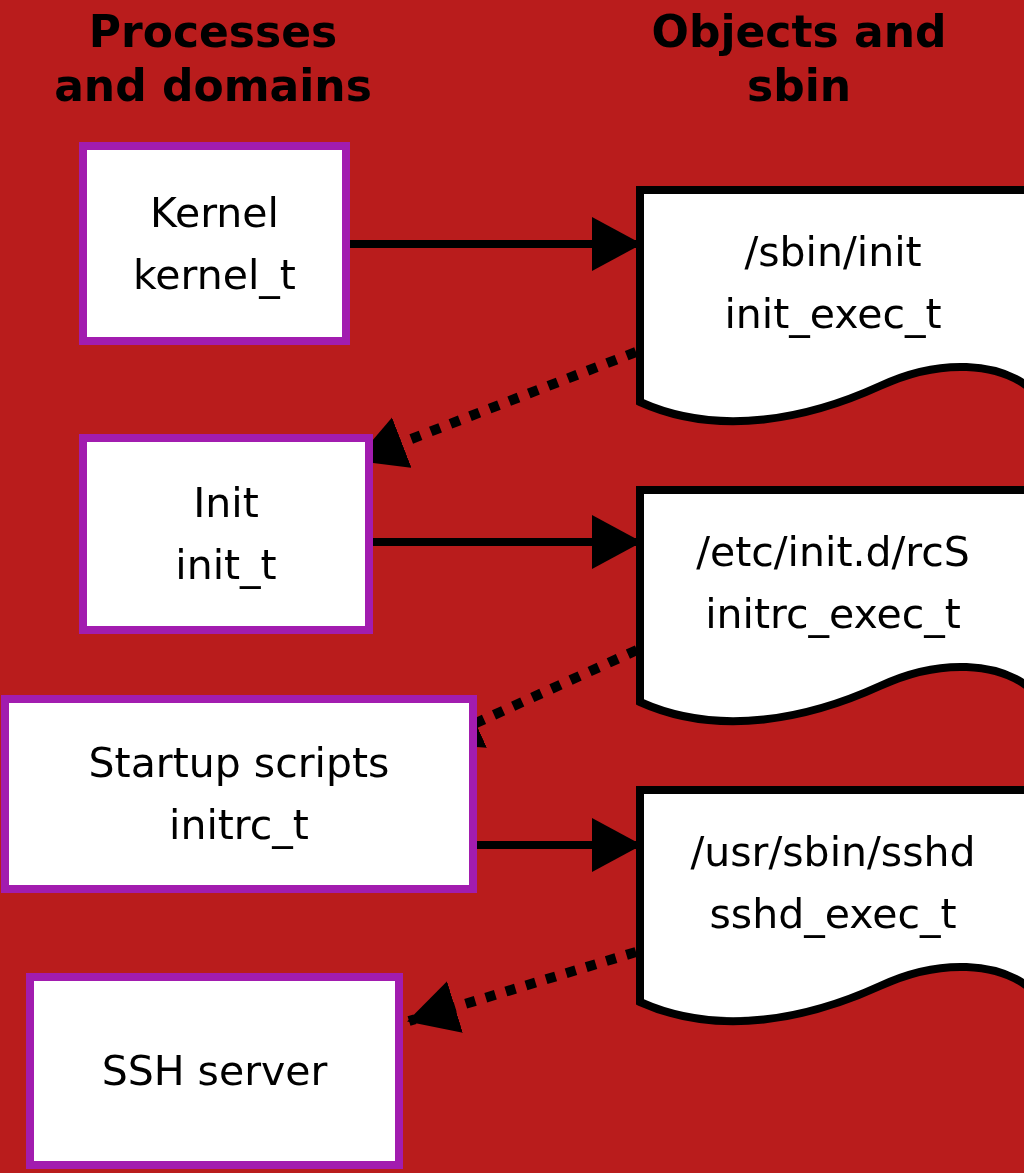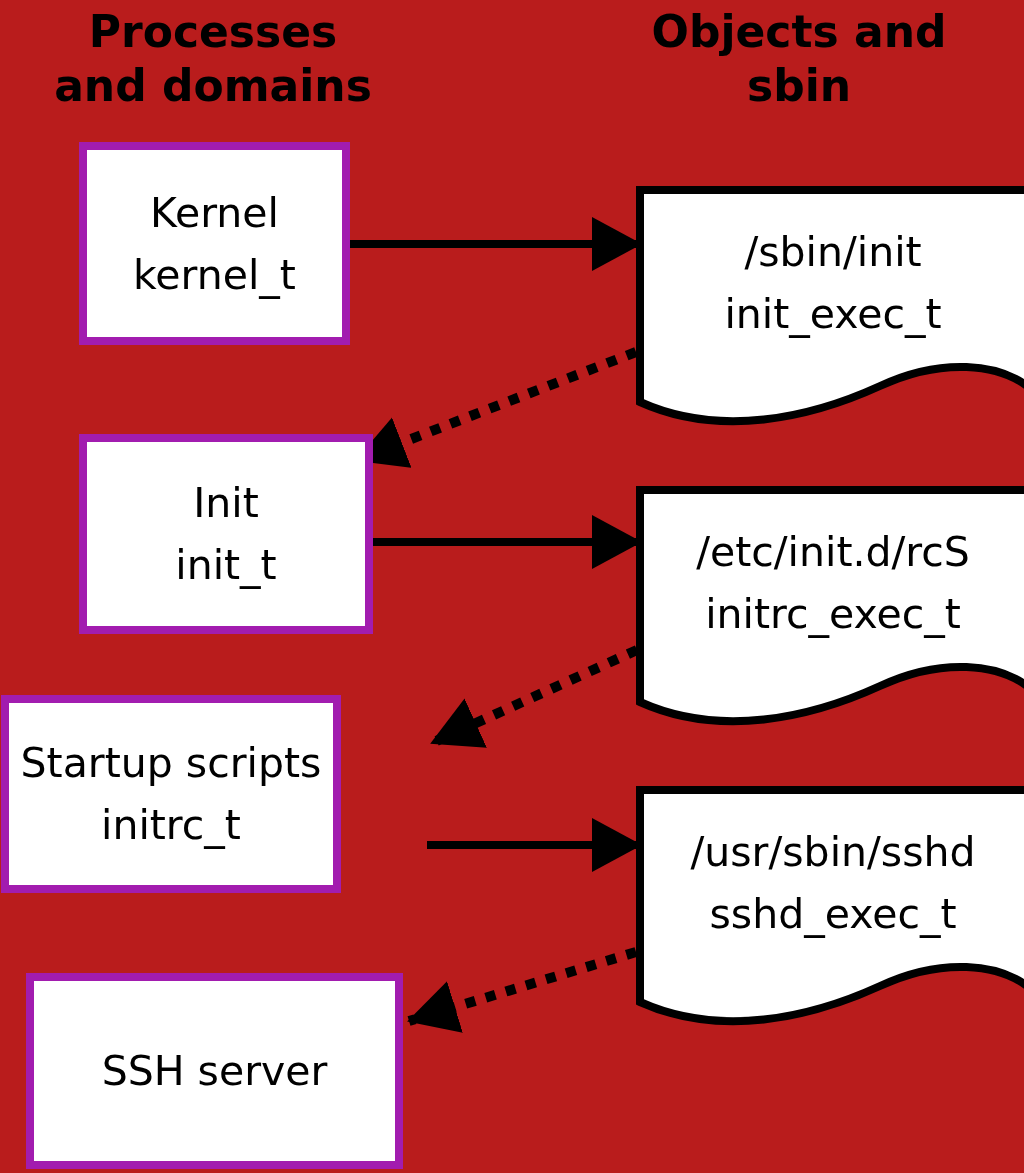--- a/index.html
+++ b/index.html
@@ -40,21 +40,21 @@
     flex-direction: column;
     justify-content: center;
     align-items: center;
     font-size: 41px;
     line-height: 62px;
     text-align: center;
     white-space: nowrap;
   }
   .pbox.kernel  { left: 79px;  top: 142px; width: 271px; height: 203px; }
   .pbox.init    { left: 79px;  top: 421px; width: 294px; height: 200px; margin-top: 13px; }
-  .pbox.startup { left: 1px;   top: 695px; width: 340px; height: 198px; }
+  .pbox.startup { left: 1px;   top: 695px; width: 476px; height: 198px; }
   .pbox.ssh     { left: 26px;  top: 973px; width: 377px; height: 196px; }
   .dtext {
     position: absolute;
     z-index: 2;
     left: 640px;
     width: 386px;
     text-align: center;
     font-size: 41px;
     line-height: 62px;
     white-space: nowrap;

